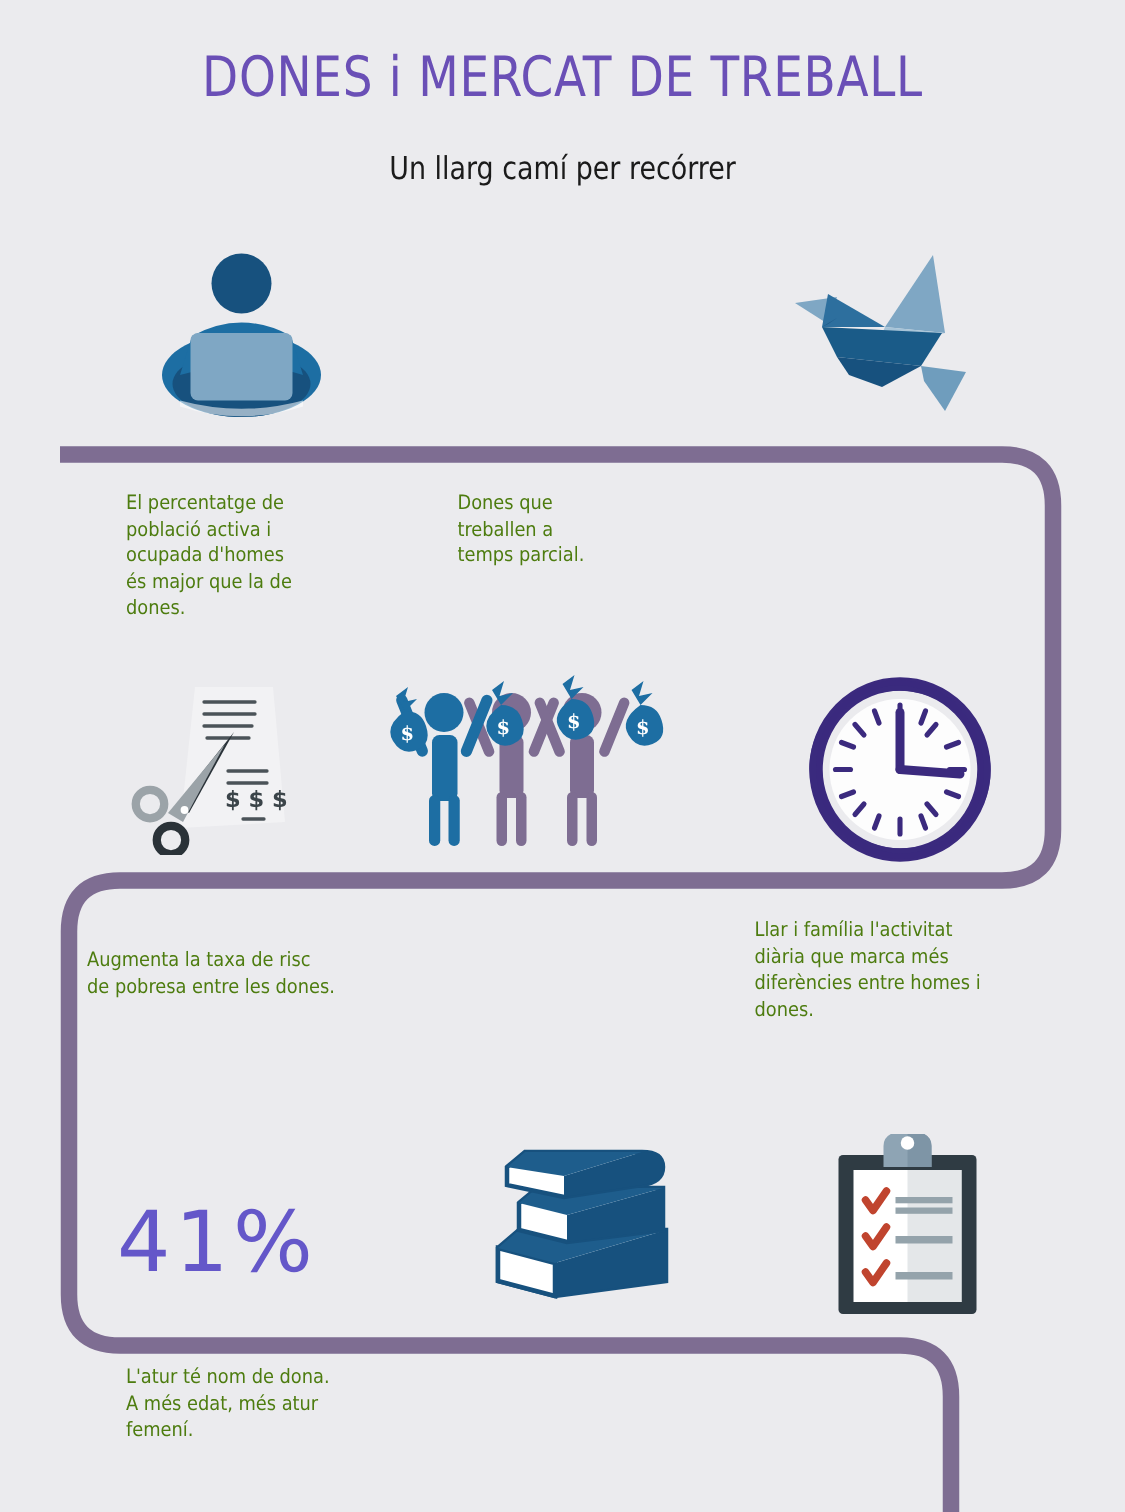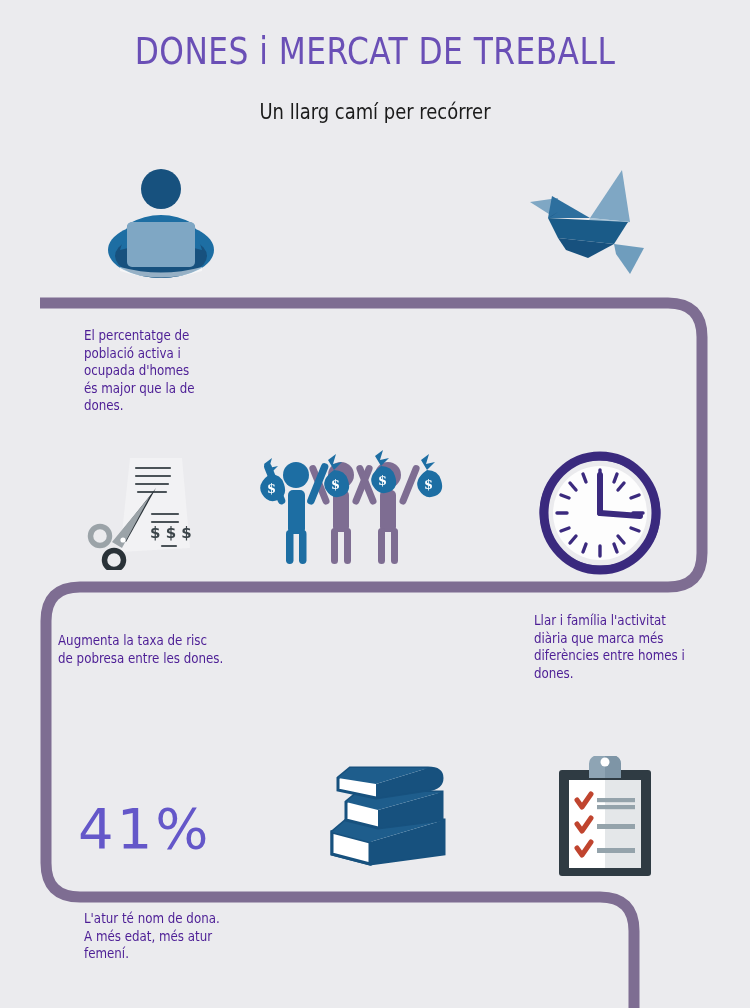--- a/index.html
+++ b/index.html
@@ -54,21 +54,21 @@
     position: absolute;
     top: 0; left: 0;
     width: 750px;
     height: 1008px;
     pointer-events: none;
   }
 
   
   .txt {
     position: absolute;
-    color: #4c1d95;
+    color: #4d7c0f;
     font-size: 13.2px;
     line-height: 17.5px;
     font-family: "DejaVu Sans Condensed", "Liberation Sans", sans-serif;
     white-space: pre-line;
   }
 
   
   .pct {
     position: absolute;
     color: #6457c9;
@@ -112,20 +112,23 @@
     <polygon points="96,78 126,82 112,108 98,88" fill="#6f9dbd"></polygon>
     <polygon points="34,50 30,52 40,46" fill="#17517e"></polygon>
   </svg>
 
   <div class="txt" style="left:84px; top:327px; width:150px;">El percentatge de
 població activa i
 ocupada d'homes
 és major que la de
 dones.</div>
 
+  <div class="txt" style="left:305px; top:327px; width:160px;">Dones que
+treballen a
+temps parcial.</div>
 
 
   <svg class="fig" style="left:78px; top:452px;" width="150" height="118" viewBox="0 0 150 118">
     <path d="M52 6 L104 6 L112 96 L42 100 Z" fill="#f2f2f4"></path>
     <g stroke="#4b5358" stroke-width="2.2" stroke-linecap="round">
       <line x1="58" y1="16" x2="92" y2="16"></line>
       <line x1="58" y1="24" x2="92" y2="24"></line>
       <line x1="58" y1="32" x2="90" y2="32"></line>
       <line x1="60" y1="40" x2="88" y2="40"></line>
       <line x1="74" y1="62" x2="100" y2="62"></line>
@@ -207,21 +210,21 @@
       <line x1="103" y1="81" x2="95" y2="78"></line>
     </g>
     <line x1="64" y1="63" x2="64" y2="25" stroke="#3b2a7e" stroke-width="6" stroke-linecap="round"></line>
     <line x1="64" y1="63" x2="104" y2="66" stroke="#3b2a7e" stroke-width="6" stroke-linecap="round"></line>
   </svg>
 
   <div class="txt" style="left:58px; top:612px; width:225px;margin-top:20px;">Augmenta la taxa de risc
 de pobresa entre les dones.</div>
 
 
-  <div class="txt" style="left:503px; top:612px; width:200px;margin-left:31px;">Llar i família l'activitat
+  <div class="txt" style="left:503px; top:612px; width:200px;">Llar i família l'activitat
 diària que marca més
 diferències entre homes i
 dones.</div>
 
   <div class="pct" style="left:78px; top:796px;">41%</div>
 
   <svg class="fig" style="left:318px; top:758px;" width="140" height="114" viewBox="0 0 140 114">
 
     <path d="M14 74 L28 62 L126 62 L126 96 L52 106 L14 96 Z" fill="#ffffff" stroke="#17517e" stroke-width="3"></path>
     <path d="M14 74 L52 84 L52 106 L14 96 Z" fill="#ffffff" stroke="#17517e" stroke-width="3"></path>

